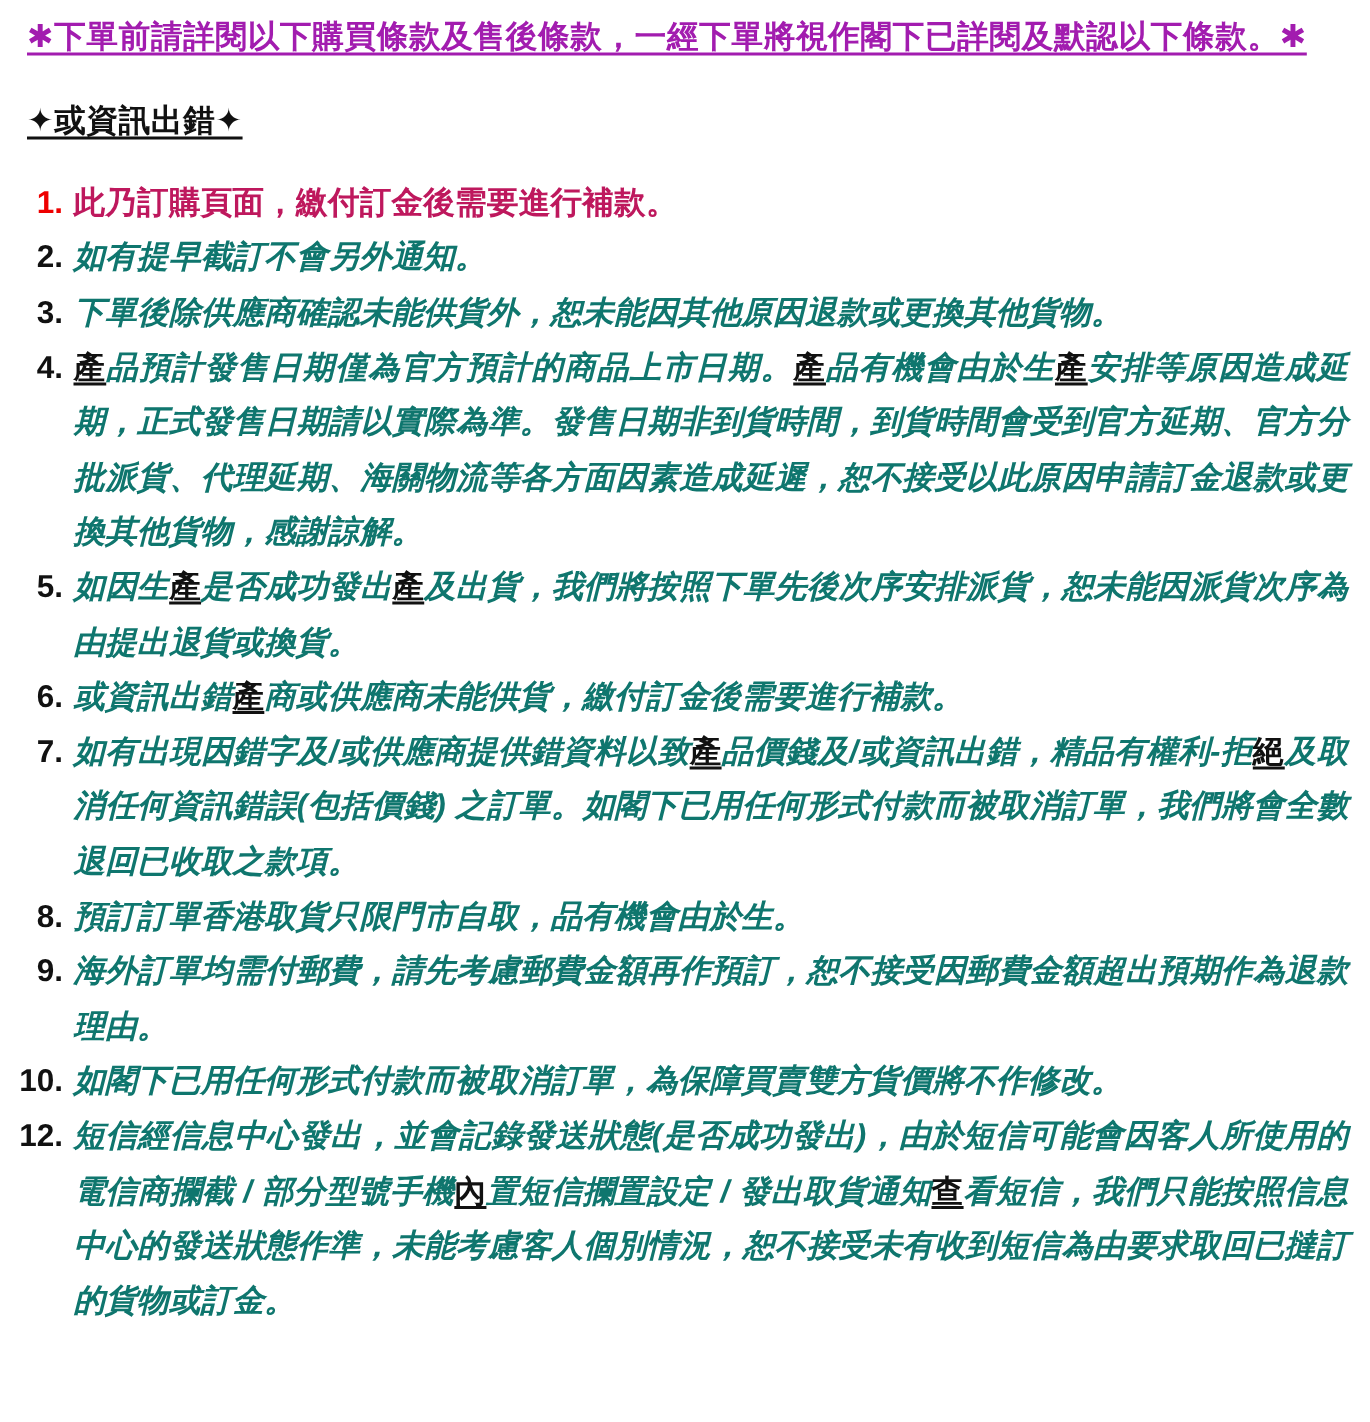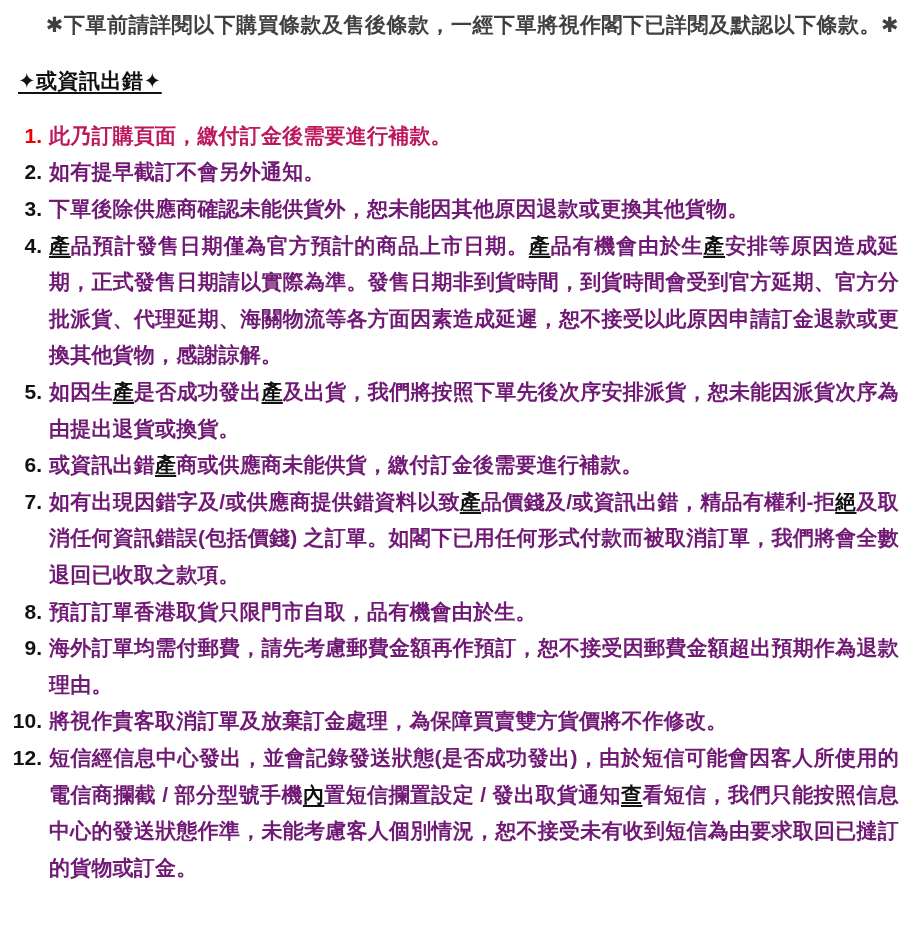--- a/index.html
+++ b/index.html
@@ -13,27 +13,27 @@
     font-family: "Liberation Sans", "DejaVu Sans", sans-serif;
     font-weight: 700;
     font-size: 21px;
     color: #111111;
     box-sizing: border-box;
     padding: 8px 14px 10px 10px;
   }
   .doc { width: 100%; }
 
   .warning-heading {
-    color: #404040;
+    color: #a21caf;
+    text-decoration: underline;
     text-decoration-thickness: 2px;
     text-underline-offset: 4px;
     line-height: 1.45;
     margin: 2px 0 26px 8px;
     letter-spacing: 0.5px;
-    text-align: right;
   }
 
   .section-title {
     color: #111111;
     text-decoration: underline;
     text-decoration-thickness: 2px;
     text-underline-offset: 4px;
     line-height: 1.4;
     margin: 0 0 22px 8px;
     letter-spacing: 0.5px;
@@ -57,21 +57,21 @@
     white-space: nowrap;
   }
   li.term .txt {
     flex: 1 1 auto;
     text-align: justify;
     line-height: 36.6px;
     letter-spacing: 0.2px;
   }
 
   
-  .s-b   { color: #701a75; }
+  .s-b   { color: #0f766e; font-style: italic; }
   .s-bu  { color: #111111; text-decoration: underline; text-decoration-thickness: 1.5px; text-underline-offset: 3px; }
   .s-red { color: #be185d; }
   .s-redu{ color: #ee0000; text-decoration: underline; text-decoration-thickness: 2px; text-underline-offset: 3px; }
   .num-red { color: #ee0000; }
 </style>
 </head>
 <body>
 
 <div class="doc">
 
@@ -111,21 +111,21 @@
       <li class="term">
         <span class="num">8.</span>
         <span class="txt"><span class="s-b">預訂訂單香港取貨只限門市自取，品有機會由於生。</span></span>
       </li>
       <li class="term">
         <span class="num">9.</span>
         <span class="txt"><span class="s-b">海外訂單均需付郵費，請先考慮郵費金額再作預訂，恕不接受因郵費金額超出預期作為退款理由。</span></span>
       </li>
       <li class="term">
         <span class="num">10.</span>
-        <span class="txt"><span class="s-b">將視作貴客取消訂單及放棄訂金處理，為保障買賣雙方貨價將不作修改。</span></span>
+        <span class="txt"><span class="s-b">如閣下已用任何形式付款而被取消訂單，為保障買賣雙方貨價將不作修改。</span></span>
       </li>
       <li class="term">
         <span class="num">12.</span>
         <span class="txt"><span class="s-b">短信經信息中心發出，並會記錄發送狀態(是否成功發出)，由於短信可能會因客人所使用的電信商攔截 / 部分型號手機</span><span class="s-bu">內</span><span class="s-b">置短信攔置設定 / 發出取貨通知</span><span class="s-bu">查</span><span class="s-b">看短信，我們只能按照信息中心的發送狀態作準，未能考慮客人個別情況，恕不接受未有收到短信為由要求取回已撻訂的貨物或訂金。</span></span>
       </li>
     </ol>
 
 </div>
 
 </body></html>

